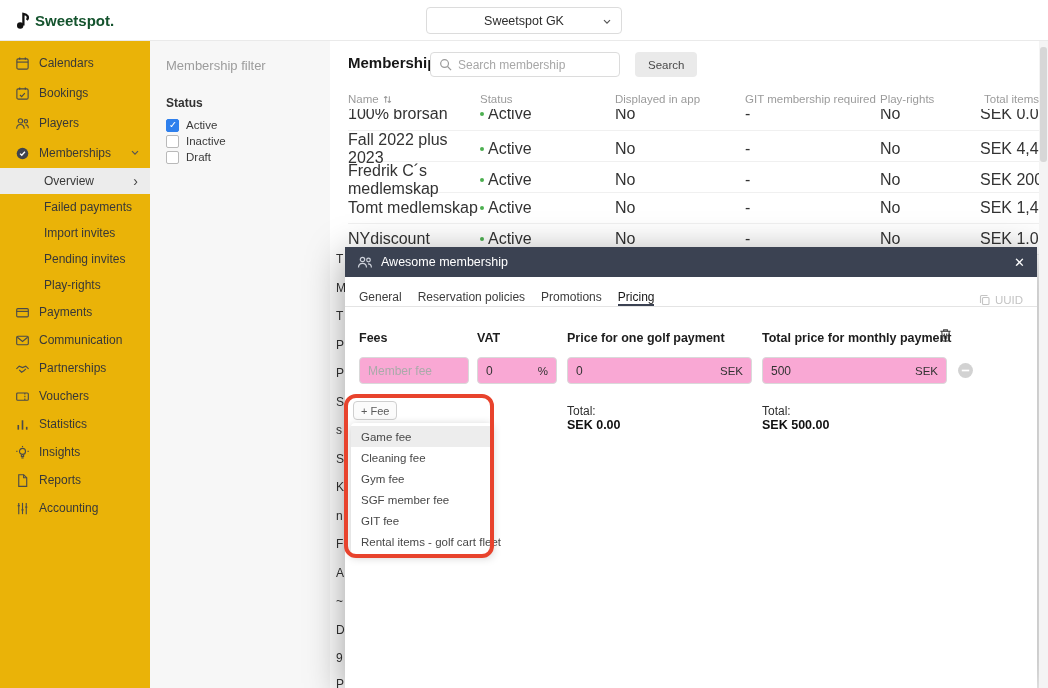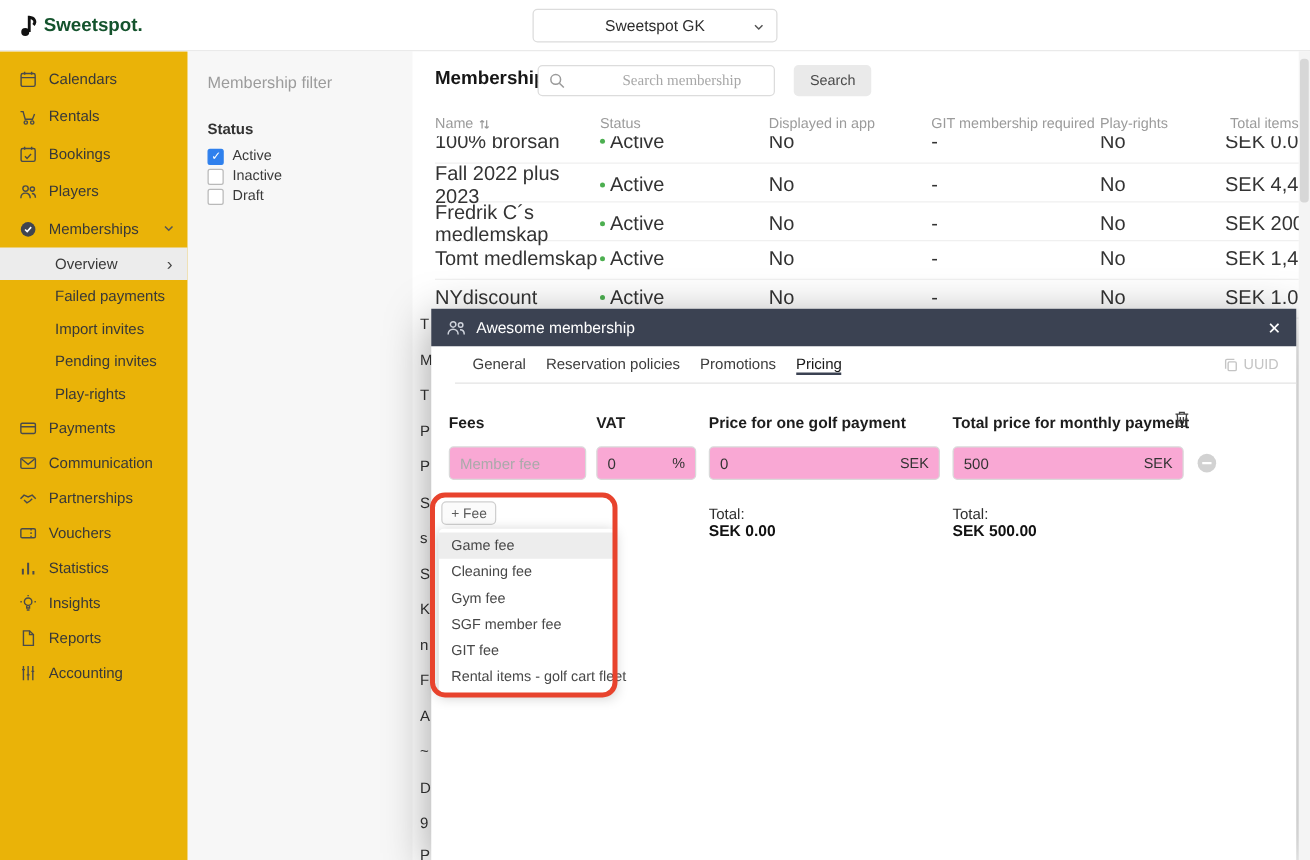--- a/index.html
+++ b/index.html
@@ -28,40 +28,40 @@
   .f-group{margin:23px 16px 7px;font-size:12px;font-weight:700;color:#333;}
   .f-opt{display:flex;align-items:center;gap:7px;margin:0 16px;height:16px;font-size:11.5px;color:#3a3a3a;}
   .cb{width:13px;height:13px;border:1px solid #b9b9b9;border-radius:2px;background:#fff;position:relative;flex:none;}
   .cb.checked{background:#2f80ed;border-color:#2f80ed;}
   .cb.checked::after{content:"✓";position:absolute;left:2px;top:-1px;color:#fff;font-size:9.5px;}
 
   
   .main{position:absolute;top:41px;left:330px;right:9px;bottom:0;background:#fff;z-index:2;}
   .m-title{position:absolute;left:18px;top:13px;font-size:15px;font-weight:700;color:#161616;}
   .searchbox{position:absolute;left:100px;top:11px;width:190px;height:25px;border:1px solid #dcdcdc;border-radius:4px;background:#fff;display:flex;align-items:center;gap:6px;padding:0 8px;}
-  .searchbox input{border:none;outline:none;flex:1;min-width:0;font-size:12px;color:#333;background:transparent;font-family:Liberation Serif, serif;margin-left:40px;}
+  .searchbox input{border:none;outline:none;flex:1;min-width:0;font-size:12px;color:#333;background:transparent;font-family:Liberation Sans, sans-serif;}
   .searchbox input::placeholder{color:#a7a7a7;}
   .search-btn{position:absolute;left:305px;top:11px;height:25px;padding:0 13px;background:#eaeaea;border-radius:4px;font-size:11.5px;color:#4a4a4a;display:flex;align-items:center;}
   .thead{position:absolute;top:52px;left:18px;right:0;display:grid;grid-template-columns:132px 135px 130px 135px 100px 1fr;font-size:11.5px;color:#9b9b9b;align-items:center;}
   .th-name{display:flex;align-items:center;gap:3px;}
   .right{text-align:right;white-space:nowrap;}
   .tbody{position:absolute;top:68px;left:18px;right:0;}
   .trow{display:grid;grid-template-columns:132px 135px 130px 135px 100px 1fr;align-items:center;height:31px;border-bottom:1px solid #f0f0f0;font-size:16px;color:#333;}
   .trow.clipped{height:22px;overflow:hidden;}
   .trow.clipped>*{transform:translateY(-6px);}
   .dot{display:inline-block;width:4px;height:4px;border-radius:50%;background:#4caf50;margin-right:4px;vertical-align:3px;}
 
   
   .peek span{position:absolute;left:336px;font-size:12px;color:#333;z-index:3;}
 
   
   .modal{position:absolute;left:345px;top:247px;width:692px;height:441px;background:#fff;box-shadow:0 8px 36px rgba(0,0,0,0.4);z-index:10;}
   .mhead{height:30px;background:#3b4252;display:flex;align-items:center;gap:8px;padding:0 12px;color:#fff;font-size:12.5px;}
   .mclose{margin-left:auto;font-size:13px;color:#fff;}
-  .mtabs{height:30px;border-bottom:1px solid #e4e4e4;display:flex;align-items:center;gap:16px;padding:0 14px;font-size:12px;color:#3c3c3c;margin-left:19px;}
+  .mtabs{height:30px;border-bottom:1px solid #e4e4e4;display:flex;align-items:flex-end;gap:16px;padding:0 14px;font-size:12px;color:#3c3c3c;}
   .mtab{display:flex;align-items:center;border-bottom:2px solid transparent;}
   .mtab.active{border-bottom-color:#3b4252;color:#181818;}
   .uuid{margin-left:auto;display:flex;align-items:center;gap:4px;font-size:11.5px;color:#c4c4c4;}
   .mbody{position:relative;height:381px;}
   .colh{position:absolute;top:24px;font-size:12.5px;font-weight:700;color:#1d1d1d;}
   .trash{position:absolute;left:594px;top:21px;line-height:0;}
   .minput{position:absolute;top:50px;height:27px;border:1px solid #d9d9d9;border-radius:4px;background:#f9a8d4;display:flex;align-items:center;gap:4px;padding:0 8px;}
   .minput input{border:none;outline:none;flex:1;min-width:0;font-size:12px;color:#333;background:transparent;font-family:inherit;}
   .minput input::placeholder{color:#aaa;}
   .minput .suffix{font-size:11.5px;color:#333;flex:none;}
@@ -118,30 +118,20 @@
             <line x1="2" y1="6.5" x2="14" y2="6.5"></line>
             <line x1="5" y1="1.5" x2="5" y2="4"></line>
             <line x1="11" y1="1.5" x2="11" y2="4"></line>
           </svg>
         </span>
       <span class="lbl">Calendars</span>
     </div>
     <div class="side-item">
       <span class="ic">
           <svg width="15" height="15" viewBox="0 0 16 16" fill="none" stroke="#4a4a4a" stroke-width="1.2">
-            <path d="M1.5 3.5 h2.2 l1.8 6.5 h6.2 l1.8-4.5"></path>
-            <circle cx="6" cy="12.8" r="1.4"></circle>
-            <circle cx="11.5" cy="12.8" r="1.4"></circle>
-          </svg>
-        </span>
-      <span class="lbl">Rentals</span>
-    </div>
-    <div class="side-item">
-      <span class="ic">
-          <svg width="15" height="15" viewBox="0 0 16 16" fill="none" stroke="#4a4a4a" stroke-width="1.2">
             <rect x="2" y="3" width="12" height="11" rx="1.5"></rect>
             <line x1="5" y1="1.5" x2="5" y2="4"></line>
             <line x1="11" y1="1.5" x2="11" y2="4"></line>
             <path d="M5.3 9.6 l1.8 1.8 3.4-3.8"></path>
           </svg>
         </span>
       <span class="lbl">Bookings</span>
     </div>
     <div class="side-item">
       <span class="ic">

